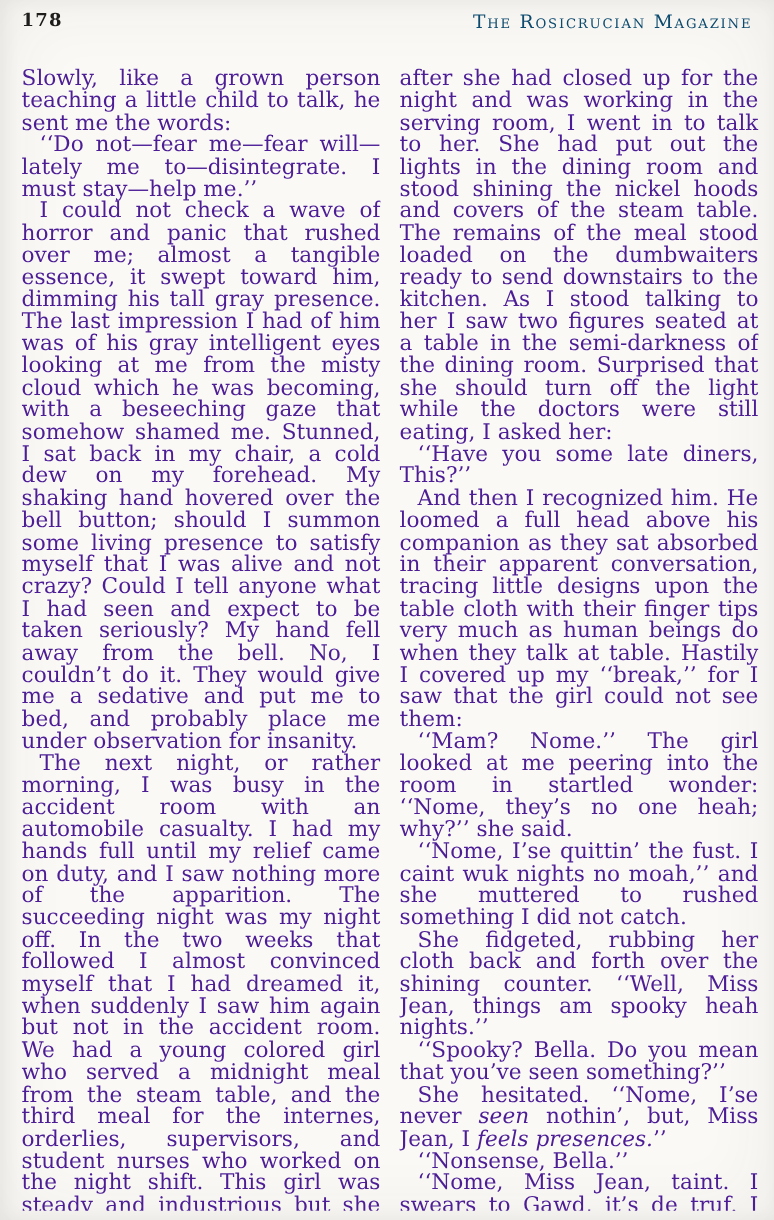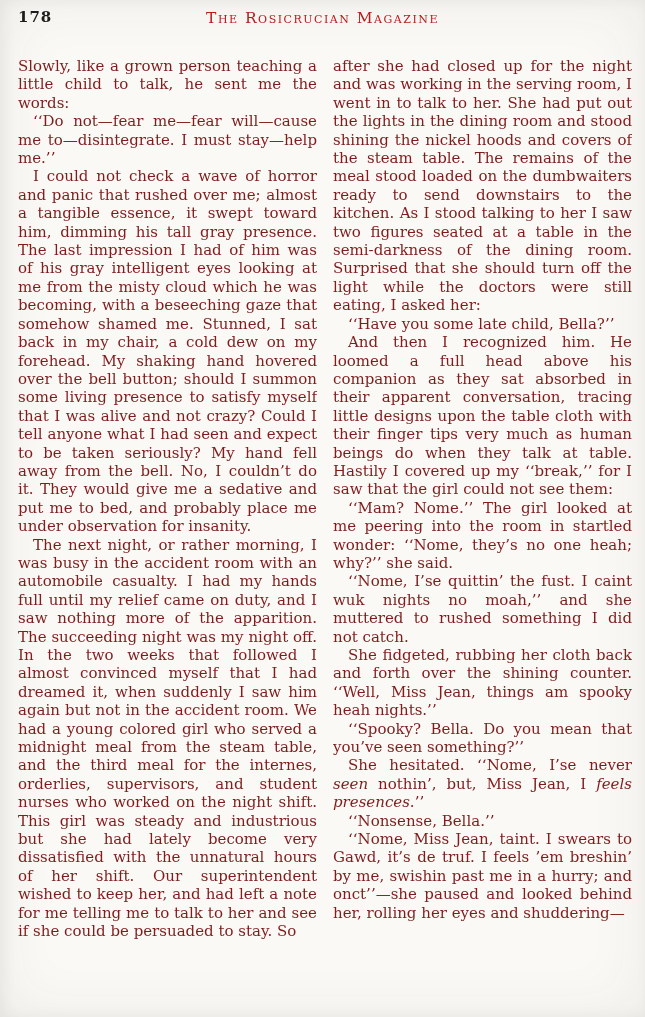--- a/index.html
+++ b/index.html
@@ -21,66 +21,66 @@
     top: 8px; left: 18px; right: 18px;
     height: 22px;
   }
   .page-number {
     position: absolute; left: 0; top: 0;
     font-size: 15px; font-weight: 600;
     letter-spacing: 1px;
   }
   .magazine-title {
     position: absolute; left: 0; right: 0; top: 1px;
-    text-align: center;
+    text-align: right;
     font-variant: small-caps;
     font-size: 15.5px;
     letter-spacing: 1.5px;
-    color: #b91c1c;
+    color: #0c4a6e;
   }
   .columns {
     position: absolute;
     top: 57px; left: 18px;
     display: flex;
     gap: 16px;
   }
   .col {
     width: 299px;
     height: 952px;
     overflow: hidden;
     text-align: justify;
-    font-size: 15px;
+    font-size: 18px;
     line-height: 18.4px;
-    color: #7f1d1d;
+    color: #4c1d95;
   }
   .col p {
     margin: 0;
     text-indent: 15px;
   }
   .col p.noindent { text-indent: 0; }
   .col i { font-style: italic; }
 </style>
 </head>
 <body>
 
 <div class="page">
   <div class="header">
     <span class="page-number">178</span>
     <div class="magazine-title">The Rosicrucian Magazine</div>
   </div>
   <div class="columns">
     <div class="col">
         <p class="noindent">Slowly, like a grown person teaching a little child to talk, he sent me the words:</p>
-        <p>‘‘Do not—fear me—fear will—cause me to—disintegrate. I must stay—help me.’’</p>
+        <p>‘‘Do not—fear me—fear will—lately me to—disintegrate. I must stay—help me.’’</p>
         <p>I could not check a wave of horror and panic that rushed over me; almost a tangible essence, it swept toward him, dimming his tall gray presence. The last impression I had of him was of his gray intelligent eyes looking at me from the misty cloud which he was becoming, with a beseeching gaze that somehow shamed me. Stunned, I sat back in my chair, a cold dew on my forehead. My shaking hand hovered over the bell button; should I summon some living presence to satisfy myself that I was alive and not crazy? Could I tell anyone what I had seen and expect to be taken seriously? My hand fell away from the bell. No, I couldn’t do it. They would give me a sedative and put me to bed, and probably place me under observation for insanity.</p>
         <p>The next night, or rather morning, I was busy in the accident room with an automobile casualty. I had my hands full until my relief came on duty, and I saw nothing more of the apparition. The succeeding night was my night off. In the two weeks that followed I almost convinced myself that I had dreamed it, when suddenly I saw him again but not in the accident room. We had a young colored girl who served a midnight meal from the steam table, and the third meal for the internes, orderlies, supervisors, and student nurses who worked on the night shift. This girl was steady and industrious but she had lately become very dissatisfied with the unnatural hours of her shift. Our superintendent wished to keep her, and had left a note for me telling me to talk to her and see if she could be persuaded to stay. So</p>
       </div>
     <div class="col">
         <p class="noindent">after she had closed up for the night and was working in the serving room, I went in to talk to her. She had put out the lights in the dining room and stood shining the nickel hoods and covers of the steam table. The remains of the meal stood loaded on the dumbwaiters ready to send downstairs to the kitchen. As I stood talking to her I saw two figures seated at a table in the semi-darkness of the dining room. Surprised that she should turn off the light while the doctors were still eating, I asked her:</p>
-        <p>‘‘Have you some late child, Bella?’’</p>
+        <p>‘‘Have you some late diners, This?’’</p>
         <p>And then I recognized him. He loomed a full head above his companion as they sat absorbed in their apparent conversation, tracing little designs upon the table cloth with their finger tips very much as human beings do when they talk at table. Hastily I covered up my ‘‘break,’’ for I saw that the girl could not see them:</p>
         <p>‘‘Mam? Nome.’’ The girl looked at me peering into the room in startled wonder: ‘‘Nome, they’s no one heah; why?’’ she said.</p>
         <p>‘‘Nome, I’se quittin’ the fust. I caint wuk nights no moah,’’ and she muttered to rushed something I did not catch.</p>
         <p>She fidgeted, rubbing her cloth back and forth over the shining counter. ‘‘Well, Miss Jean, things am spooky heah nights.’’</p>
         <p>‘‘Spooky? Bella. Do you mean that you’ve seen something?’’</p>
         <p>She hesitated. ‘‘Nome, I’se never <i>seen</i> nothin’, but, Miss Jean, I <i>feels presences.</i>’’</p>
         <p>‘‘Nonsense, Bella.’’</p>
         <p>‘‘Nome, Miss Jean, taint. I swears to Gawd, it’s de truf. I feels ’em breshin’ by me, swishin past me in a hurry; and onct’’—she paused and looked behind her, rolling her eyes and shuddering—</p>
       </div>
   </div>

